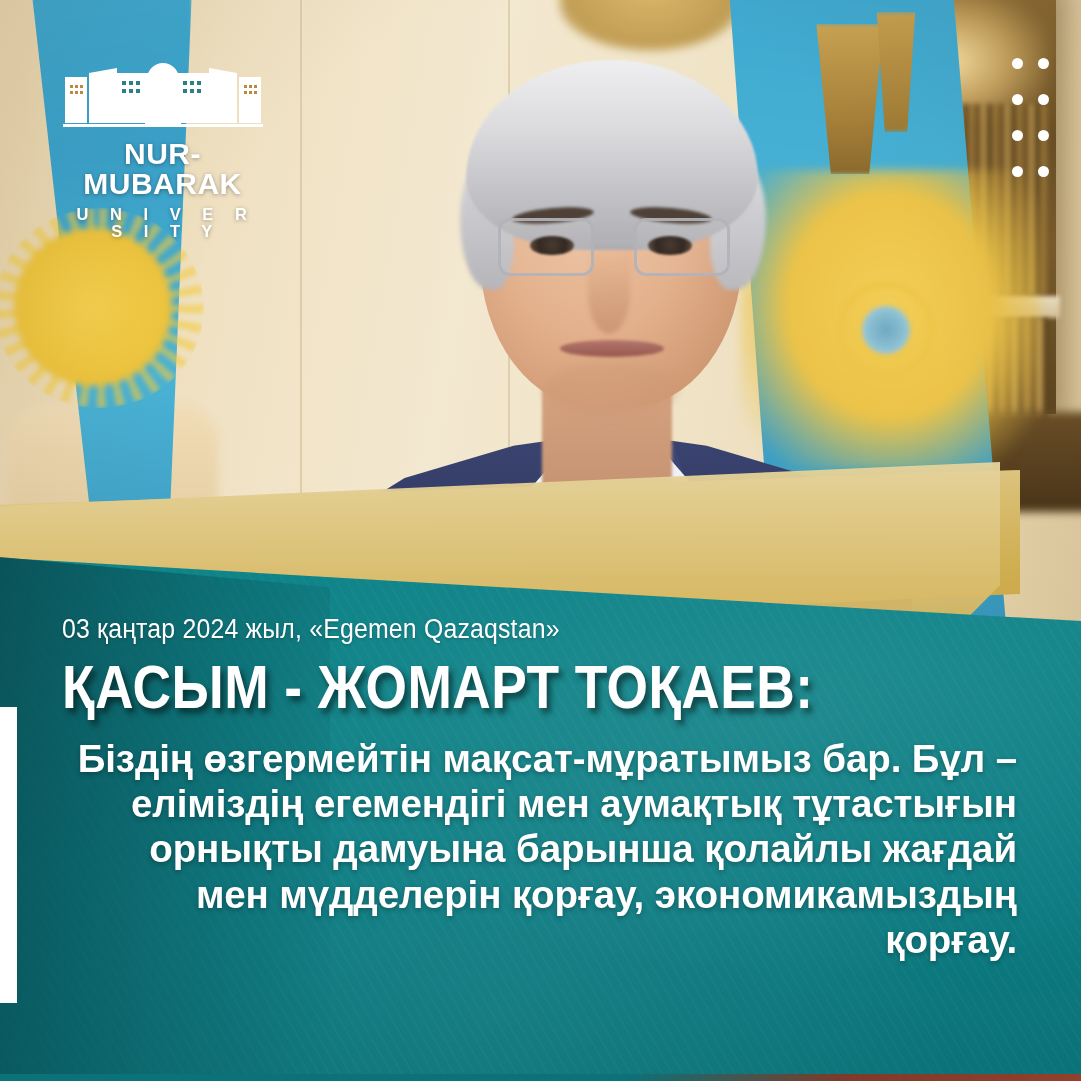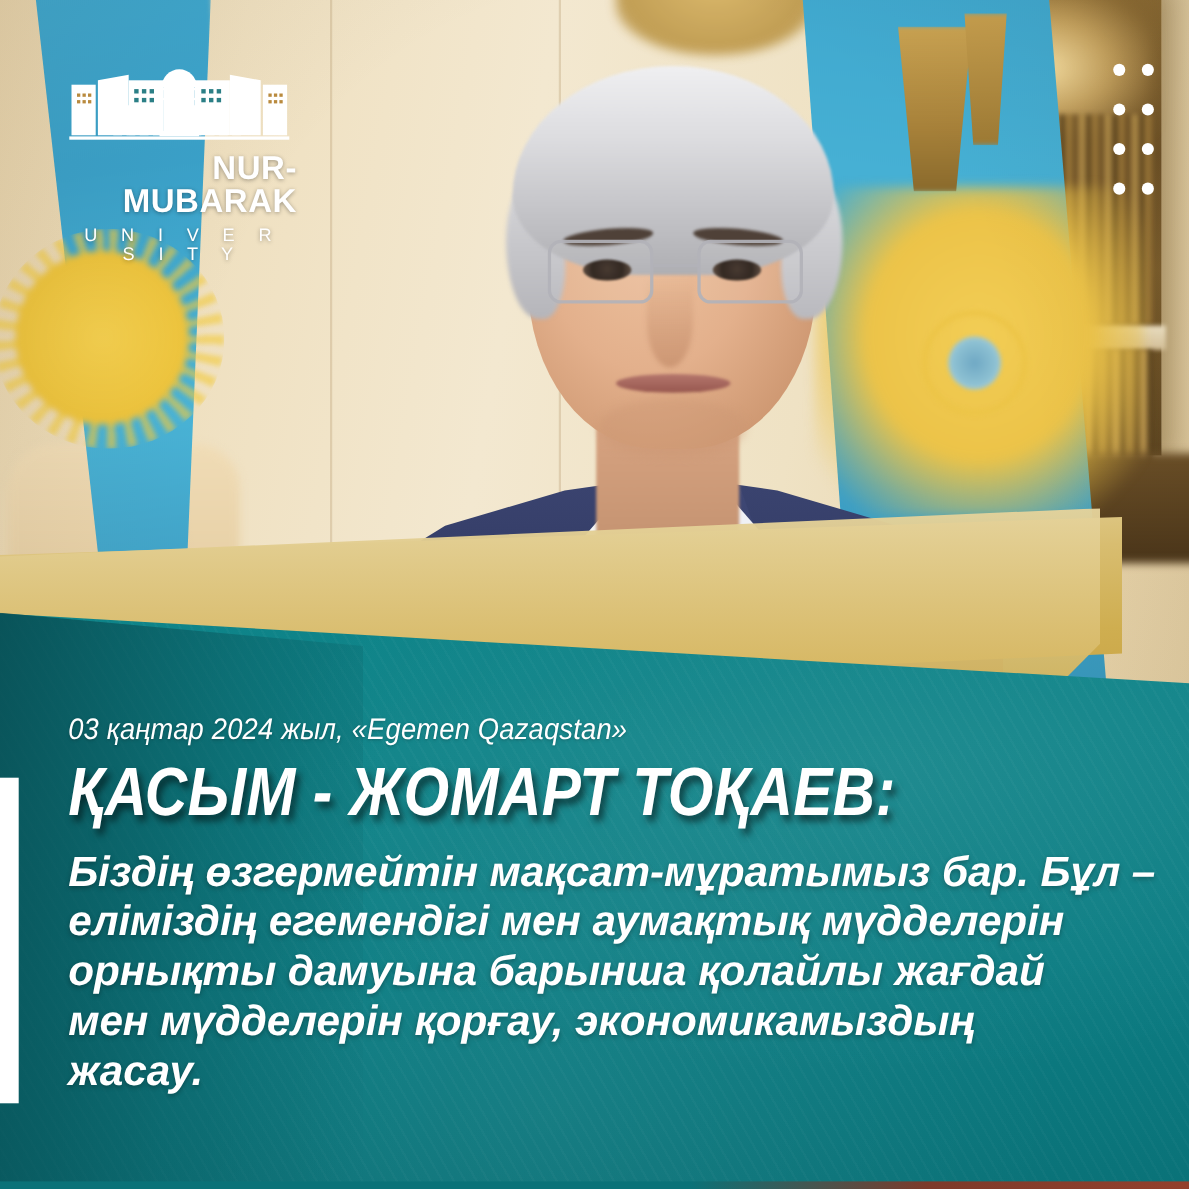--- a/index.html
+++ b/index.html
@@ -237,58 +237,58 @@
   .bottom-red{
     position:absolute;left:0;bottom:0;width:1081px;height:7px;
     background:linear-gradient(90deg,#0a7278 0%,#0a7278 58%,#7d3a2a 78%,#93402c 100%);
   }
 
   
   .logo{position:absolute;left:55px;top:55px;width:240px;}
   .logo-mark{width:215px;height:78px;display:block;}
   .logo-name{
     margin-top:6px;color:#fff;font-weight:700;font-size:30px;letter-spacing:.5px;
-    text-align:right;width:215px;line-height:1;
+    text-align:center;width:215px;line-height:1;
     text-shadow:0 1px 4px rgba(0,0,0,.35);
   }
   .logo-sub{
-    margin-top:7px;color:#fff;font-weight:400;font-size:16.5px;letter-spacing:8.5px;
+    margin-top:7px;color:#fff;font-weight:700;font-size:16.5px;letter-spacing:8.5px;
     text-align:center;width:215px;line-height:1;padding-left:7px;
     text-shadow:0 1px 4px rgba(0,0,0,.35);
   }
 
   
   .dot-grid{position:absolute;left:1012px;top:58px;display:grid;
     grid-template-columns:repeat(2,26px);grid-auto-rows:36px;}
   .dot{width:11px;height:11px;border-radius:50%;background:#fff;}
 
   
   .white-bar{position:absolute;left:0;top:707px;width:17px;height:296px;background:#fff;}
 
-  .txt{position:absolute;left:62px;top:650px;width:1000px;font-style:italic;}
+  .txt{position:absolute;left:62px;top:616px;width:1000px;}
   .date-line{
     color:#fff;font-size:27px;font-weight:400;letter-spacing:.2px;
     line-height:1;white-space:nowrap;
     font-family:"Liberation Sans Narrow","Liberation Sans",sans-serif;
     transform:scaleX(.92);transform-origin:left center;
     text-shadow:0 1px 3px rgba(0,0,0,.25);
   }
   .name-line{
     margin-top:13px;color:#fff;font-weight:700;font-size:62px;line-height:1;
     letter-spacing:.5px;white-space:nowrap;
     font-family:"Liberation Sans Narrow","Liberation Sans",sans-serif;
     transform:scaleX(.86);transform-origin:left center;
     text-shadow:4px 5px 7px rgba(0,0,0,.55);
   }
   .quote{
     margin-top:18px;color:#fff;font-weight:700;font-size:38.5px;line-height:1.175;
     width:955px;letter-spacing:-.1px;
     text-shadow:0 2px 5px rgba(0,0,0,.30);
   }
-  .quote div{white-space:nowrap;}
+  .quote div{white-space:nowrap;text-align:right;}
 </style>
 </head>
 <body>
 
 <div class="card">
 
   <div class="photo">
     <div class="photo-wall"></div>
     <div class="wall-seam" style="left:300px"></div>
     <div class="wall-seam" style="left:508px"></div>
@@ -432,20 +432,20 @@
     <div class="dot"></div>
   </div>
 
   <div class="white-bar"></div>
 
   <div class="txt">
     <div class="date-line">03 қаңтар 2024 жыл, «Egemen Qazaqstan»</div>
     <div class="name-line">ҚАСЫМ - ЖОМАРТ ТОҚАЕВ:</div>
     <div class="quote">
         <div>Біздің өзгермейтін мақсат-мұратымыз бар. Бұл –</div>
-        <div>еліміздің егемендігі мен аумақтық мүдделерін</div>
+        <div>еліміздің егемендігі мен аумақтық тұтастығын</div>
         <div>орнықты дамуына барынша қолайлы жағдай</div>
         <div>мен мүдделерін қорғау, экономикамыздың</div>
-        <div>жасау.</div>
+        <div>қорғау.</div>
       </div>
   </div>
 
 </div>
 
 </body></html>

